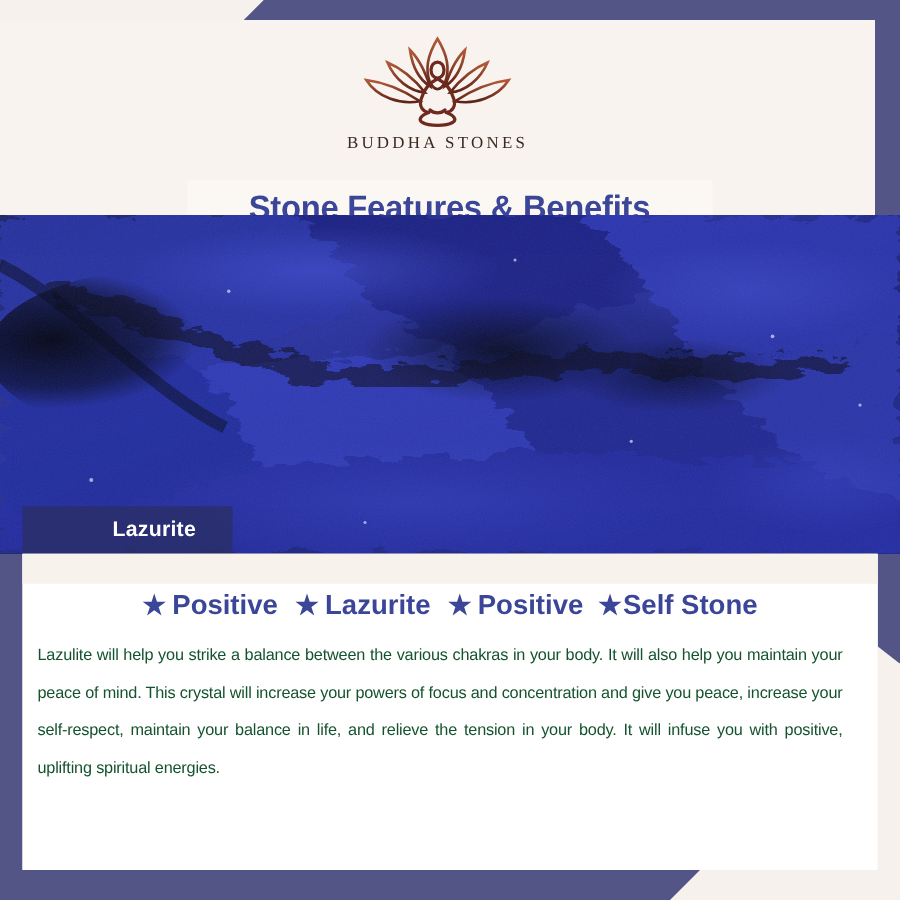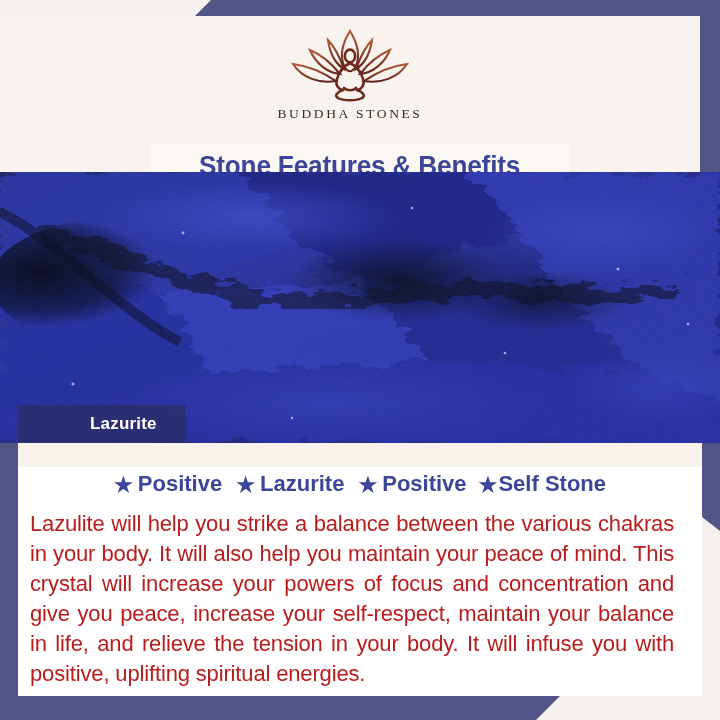--- a/index.html
+++ b/index.html
@@ -139,23 +139,23 @@
     line-height:1;
     margin-right:5px;
   }
   .benefit + .benefit { margin-left:14px; }
   .benefit.tight { margin-left:12px; }
   .benefit.tight .star { margin-right:1px; }
 
   .paragraph {
     position:absolute;
     left:12px; right:28px; top:66px;
-    font-size:22px;
+    font-size:13px;
     line-height:30px;
-    color:#b91c1c;
+    color:#14532d;
     text-align:justify;
     text-justify:inter-word;
     letter-spacing:-0.15px;
   }
 </style>
 </head>
 <body>
 
 <div id="page">
 

